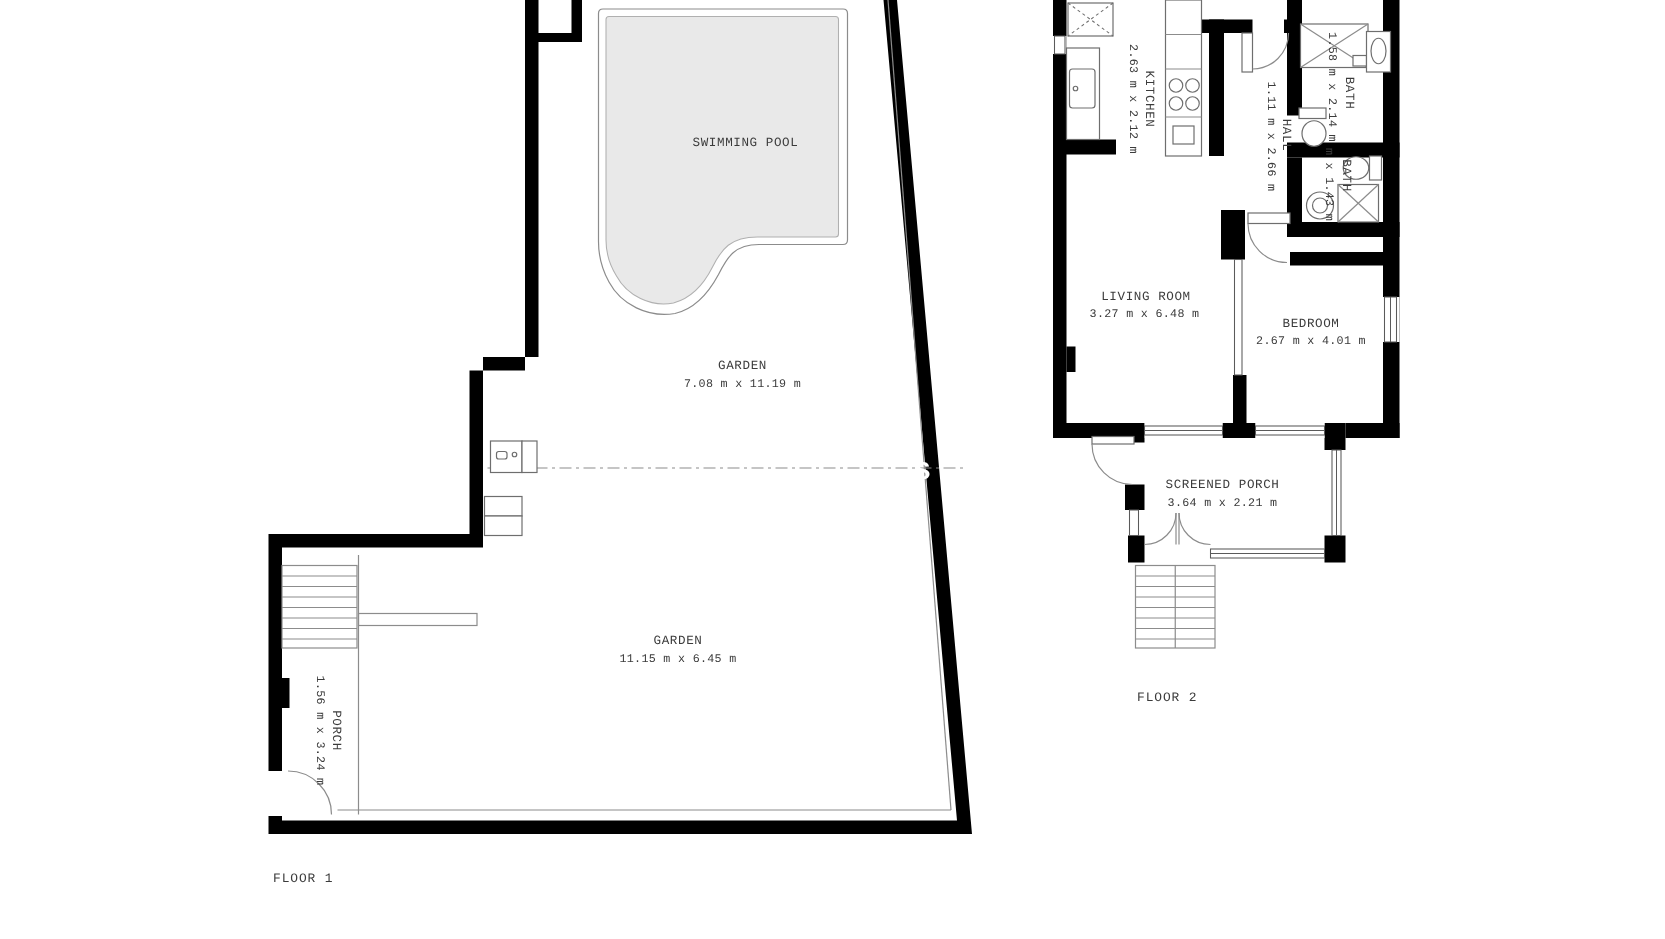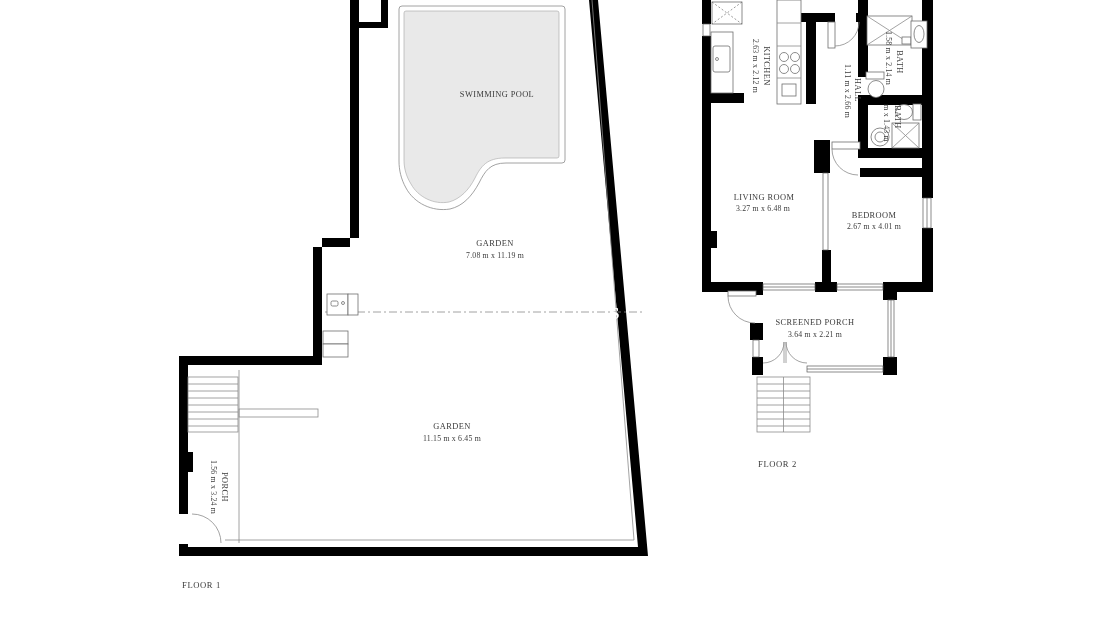--- a/index.html
+++ b/index.html
@@ -1,17 +1,17 @@
 <!DOCTYPE html>
 <html><head>
 <meta charset="utf-8">
 <style>
   html,body{margin:0;padding:0;background:#ffffff;}
   #stage{position:relative;width:1110px;height:626px;background:#ffffff;overflow:hidden;
-         font-family:Liberation Serif, serif;}
+         font-family:Liberation Mono, monospace;}
   svg{position:absolute;left:0;top:0;}
   text{fill:#3b3b3b;}
   .room-name{font-size:8.4px;letter-spacing:.4px;}
   .room-dims{font-size:7.8px;letter-spacing:.2px;}
   .floor-label{font-size:8.6px;letter-spacing:.6px;}
   .thin{stroke:#8c8c8c;stroke-width:.8;fill:none;}
   .fixture{stroke:#6e6e6e;stroke-width:.8;fill:#ffffff;}
   .win{stroke:#5a5a5a;stroke-width:.7;fill:#ffffff;}
   .wm{font-size:17px;font-weight:bold;fill:#ffffff;}
 </style>

